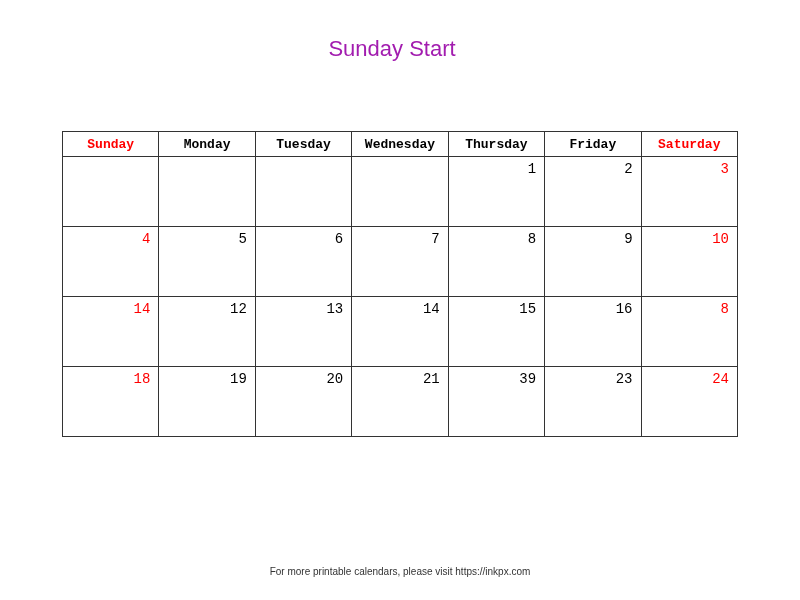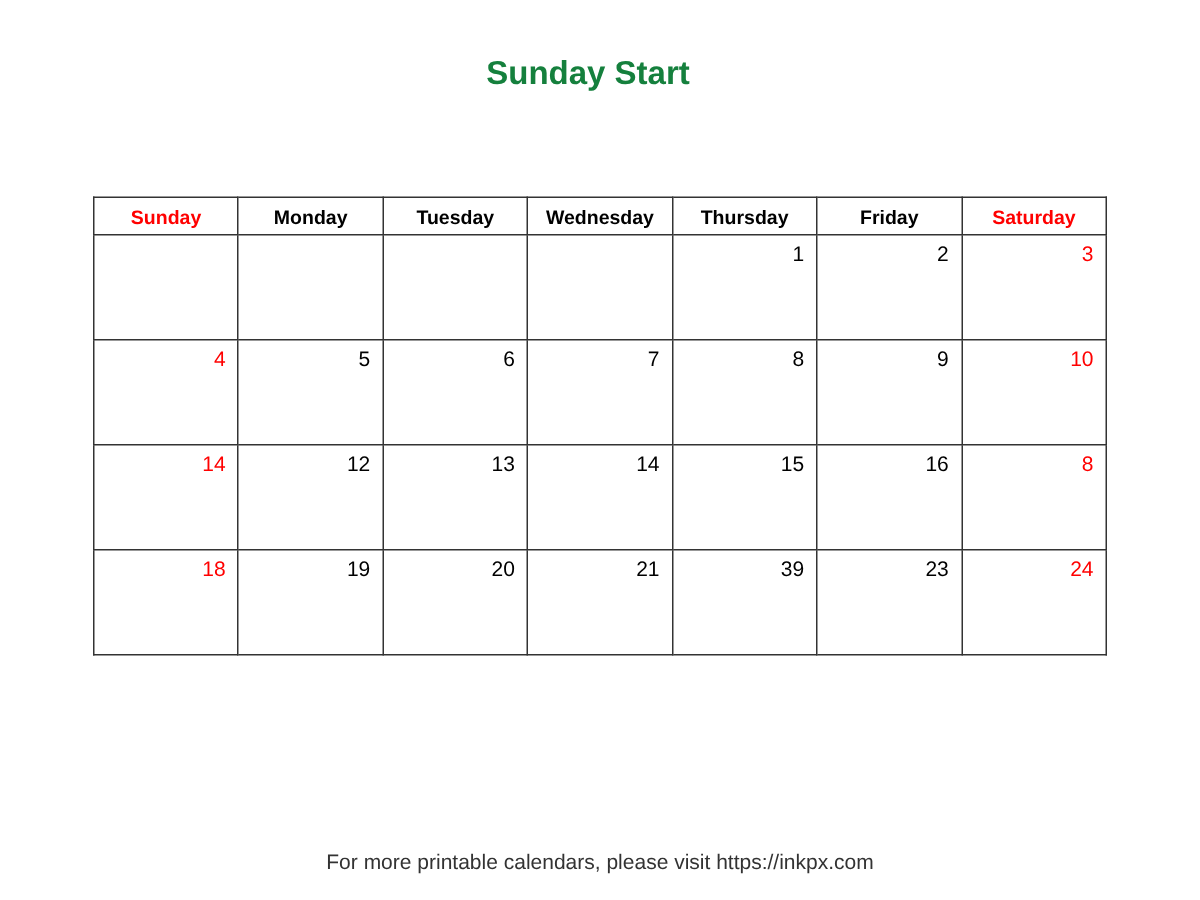--- a/index.html
+++ b/index.html
@@ -23,39 +23,40 @@
     position: absolute;
     left: 0;
     top: 36px;
     width: 800px;
     height: 60px;
     display: flex;
     align-items: baseline;
     justify-content: center;
   }
   .start-label {
-    color: #15803d;
+    color: #a21caf;
     font-size: 22px;
-    font-weight: bold;
+    font-weight: normal;
     letter-spacing: 0px;
     margin-right: 16px;
     white-space: nowrap;
   }
   .month-title {
     color: #000000;
     font-size: 45px;
     font-weight: normal;
     letter-spacing: 0.5px;
     white-space: nowrap;
   }
   .cal-wrap {
     position: absolute;
     left: 62px;
     top: 131px;
     width: 724px;
+    font-family: Liberation Mono, monospace;
   }
   table.calendar {
     border-collapse: collapse;
     width: 676px;
     table-layout: fixed;
   }
   table.calendar th,
   table.calendar td {
     border: 1px solid #333333;
     padding: 0;
@@ -86,21 +87,21 @@
   }
   .daynum.weekend {
     color: #ff0000;
   }
   .footer {
     position: absolute;
     left: 0;
     top: 566px;
     width: 800px;
     text-align: center;
-    font-size: 14px;
+    font-size: 10px;
     color: #333333;
   }
 </style>
 </head>
 <body>
 
 <div class="page">
 
   <div class="header">
     <span class="start-label">Sunday Start</span>

